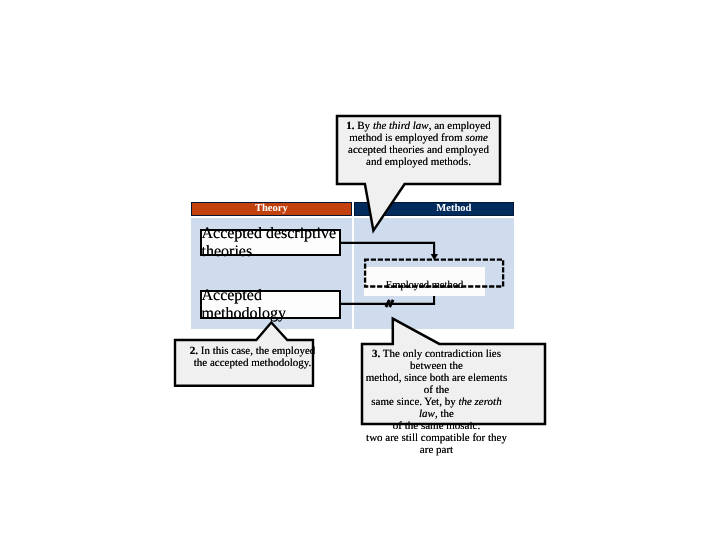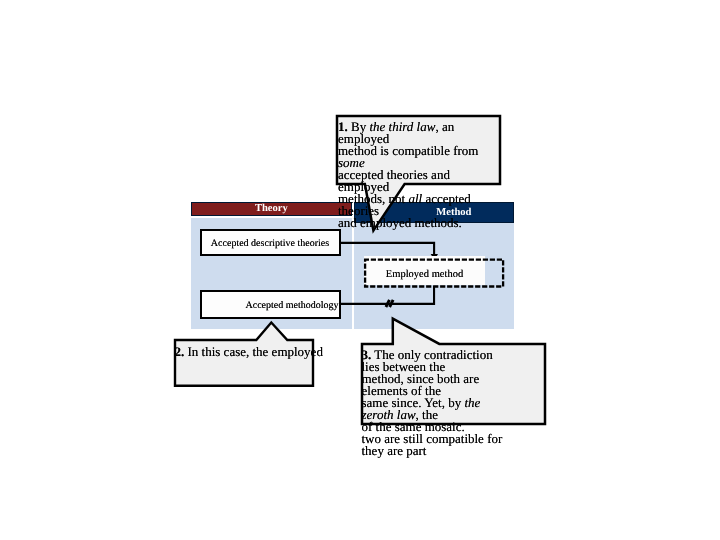--- a/index.html
+++ b/index.html
@@ -8,42 +8,42 @@
        -webkit-font-smoothing:antialiased;
        text-rendering:geometricPrecision;}
   #stage{position:relative;width:720px;height:540px;background:#ffffff;overflow:hidden;}
   .band{position:absolute;}
   .hdr{filter:opacity(1);border:1px solid #001833;box-sizing:border-box;
        color:#ffffff;font-weight:bold;font-size:10.6px;
        display:flex;align-items:center;justify-content:center;}
   .divider{position:absolute;background:#ffffff;}
   .nodebox{position:absolute;border:2.2px solid #000;box-sizing:border-box;filter:opacity(1);
            display:flex;align-items:center;justify-content:center;
-           font-size:10px;color:#000;text-shadow:0 0 0.14px rgba(0,0,0,0.75);}
+           font-size:16px;color:#000;text-shadow:0 0 0.14px rgba(0,0,0,0.75);}
   .dashbox{position:absolute;border:none;box-sizing:border-box;filter:opacity(1);
            display:flex;align-items:center;justify-content:center;
            font-size:10.5px;color:#000;text-shadow:0 0 0.14px rgba(0,0,0,0.75);}
   svg.ov{position:absolute;left:0;top:0;width:720px;height:540px;pointer-events:none;}
-  .cotext{position:absolute;font-size:13px;line-height:11.95px;color:#000;filter:opacity(1);
+  .cotext{position:absolute;text-align:center;font-size:11px;line-height:11.95px;color:#000;filter:opacity(1);
           text-shadow:0 0 0.14px rgba(0,0,0,0.75);}
   .cotext i{font-style:italic;}
   .cotext b{font-weight:bold;}
 </style>
 </head>
 <body>
 
 <div id="stage">
 
   <div class="band" style="left:190.9px;top:218.3px;width:322.8px;height:110.3px;background:#CEDCEE;"></div>
 
-  <div class="band hdr" style="left:190.9px;top:201.8px;width:161px;height:14px;background:#7f1d1d;">
+  <div class="band hdr" style="left:190.9px;top:201.8px;width:161px;height:14px;background:#c2410c;">
     <span>Theory</span>
   </div>
 
-  <div class="band hdr" style="left:354px;top:201.8px;width:159.7px;height:21px;background:#012B5C;padding-left:40px;">
+  <div class="band hdr" style="left:354px;top:201.8px;width:159.7px;height:14px;background:#012B5C;padding-left:40px;">
     <span>Method</span>
   </div>
 
   <div class="divider" style="left:351.9px;top:218.3px;width:2.1px;height:110.3px;"></div>
 
   <svg class="ov" viewBox="0 0 720 540">
     <path d="M340 242.9 H434.1 V255" fill="none" stroke="#000" stroke-width="2.1"></path>
     <path d="M430.7 254.0 L438 254.0 L434.3 260.2 Z" fill="#000"></path>
     <path d="M340 303.9 H434.05 V286" fill="none" stroke="#000" stroke-width="2.1"></path>
     <g stroke="#000" stroke-width="2.9" fill="none">
@@ -53,43 +53,43 @@
   </svg>
 
   <div class="nodebox" style="left:199.5px;top:228.9px;width:141px;height:27.1px;background:#FDFDFD;padding-top:1.4px;">
     <span>Accepted descriptive theories</span>
   </div>
 
   <div class="nodebox" style="left:199.5px;top:290.1px;width:141px;height:29px;background:#FDFDFD;padding-top:1px;justify-content:flex-end;">
     <span>Accepted methodology</span>
   </div>
 
-  <div class="dashbox" style="left:364px;top:256px;width:121px;height:28.7px;background:#FCFCFC;padding-top:8px;">
+  <div class="dashbox" style="left:364px;top:267px;width:121px;height:28.7px;background:#FCFCFC;padding-top:8px;">
     <span>Employed method</span>
   </div>
 
   <svg class="ov" viewBox="0 0 720 540">
     <rect x="365.1" y="259.6" width="138" height="26.9" fill="none" stroke="#000" stroke-width="2.3" stroke-dasharray="5.2 1.8" stroke-dashoffset="1.3"></rect>
   </svg>
 
   <svg class="ov" viewBox="0 0 720 540">
     <path d="M337 115.9 H500 V184 H404.6 L373.4 230.6 L364.9 184 H337 Z" fill="#F0F0F0" stroke="#000" stroke-width="2.5" stroke-linejoin="miter"></path>
     <path d="M175 340 H256.3 L271.3 322.5 L287.3 340 H313 V385.8 H175 Z" fill="#F0F0F0" stroke="#000" stroke-width="2.4" stroke-linejoin="miter"></path>
     <path d="M362 343.9 H392.8 V318.7 L439.3 343.9 H545 V424 H362 Z" fill="#F0F0F0" stroke="#000" stroke-width="2.5" stroke-linejoin="miter"></path>
   </svg>
 
   <div class="cotext" style="left:338px;top:121px;width:161px;">
       <div><b>1.</b><span> By </span><i>the third law</i><span>, an employed</span></div>
-      <div><span>method is compatible from </span><i>some</i></div>
+      <div><span>method is employed from </span><i>some</i></div>
       <div><span>accepted theories and employed</span></div>
-      <div><span>methods, not </span><i>all</i><span> accepted theories</span></div>
       <div><span>and employed methods.</span></div>
     </div>
   <div class="cotext" style="left:174.5px;top:345.9px;width:156px;">
       <div><b>2.</b><span> In this case, the employed</span></div>
+      <div><span>the accepted methodology.</span></div>
     </div>
   <div class="cotext" style="left:361.5px;top:349.4px;width:150px;">
       <div><b>3.</b><span> The only contradiction lies between the</span></div>
       <div><span>method, since both are elements of the</span></div>
       <div><span>same since. Yet, by </span><i>the zeroth law</i><span>, the</span></div>
       <div><span>of the same mosaic.</span></div>
       <div><span>two are still compatible for they are part</span></div>
     </div>
 </div>
 

